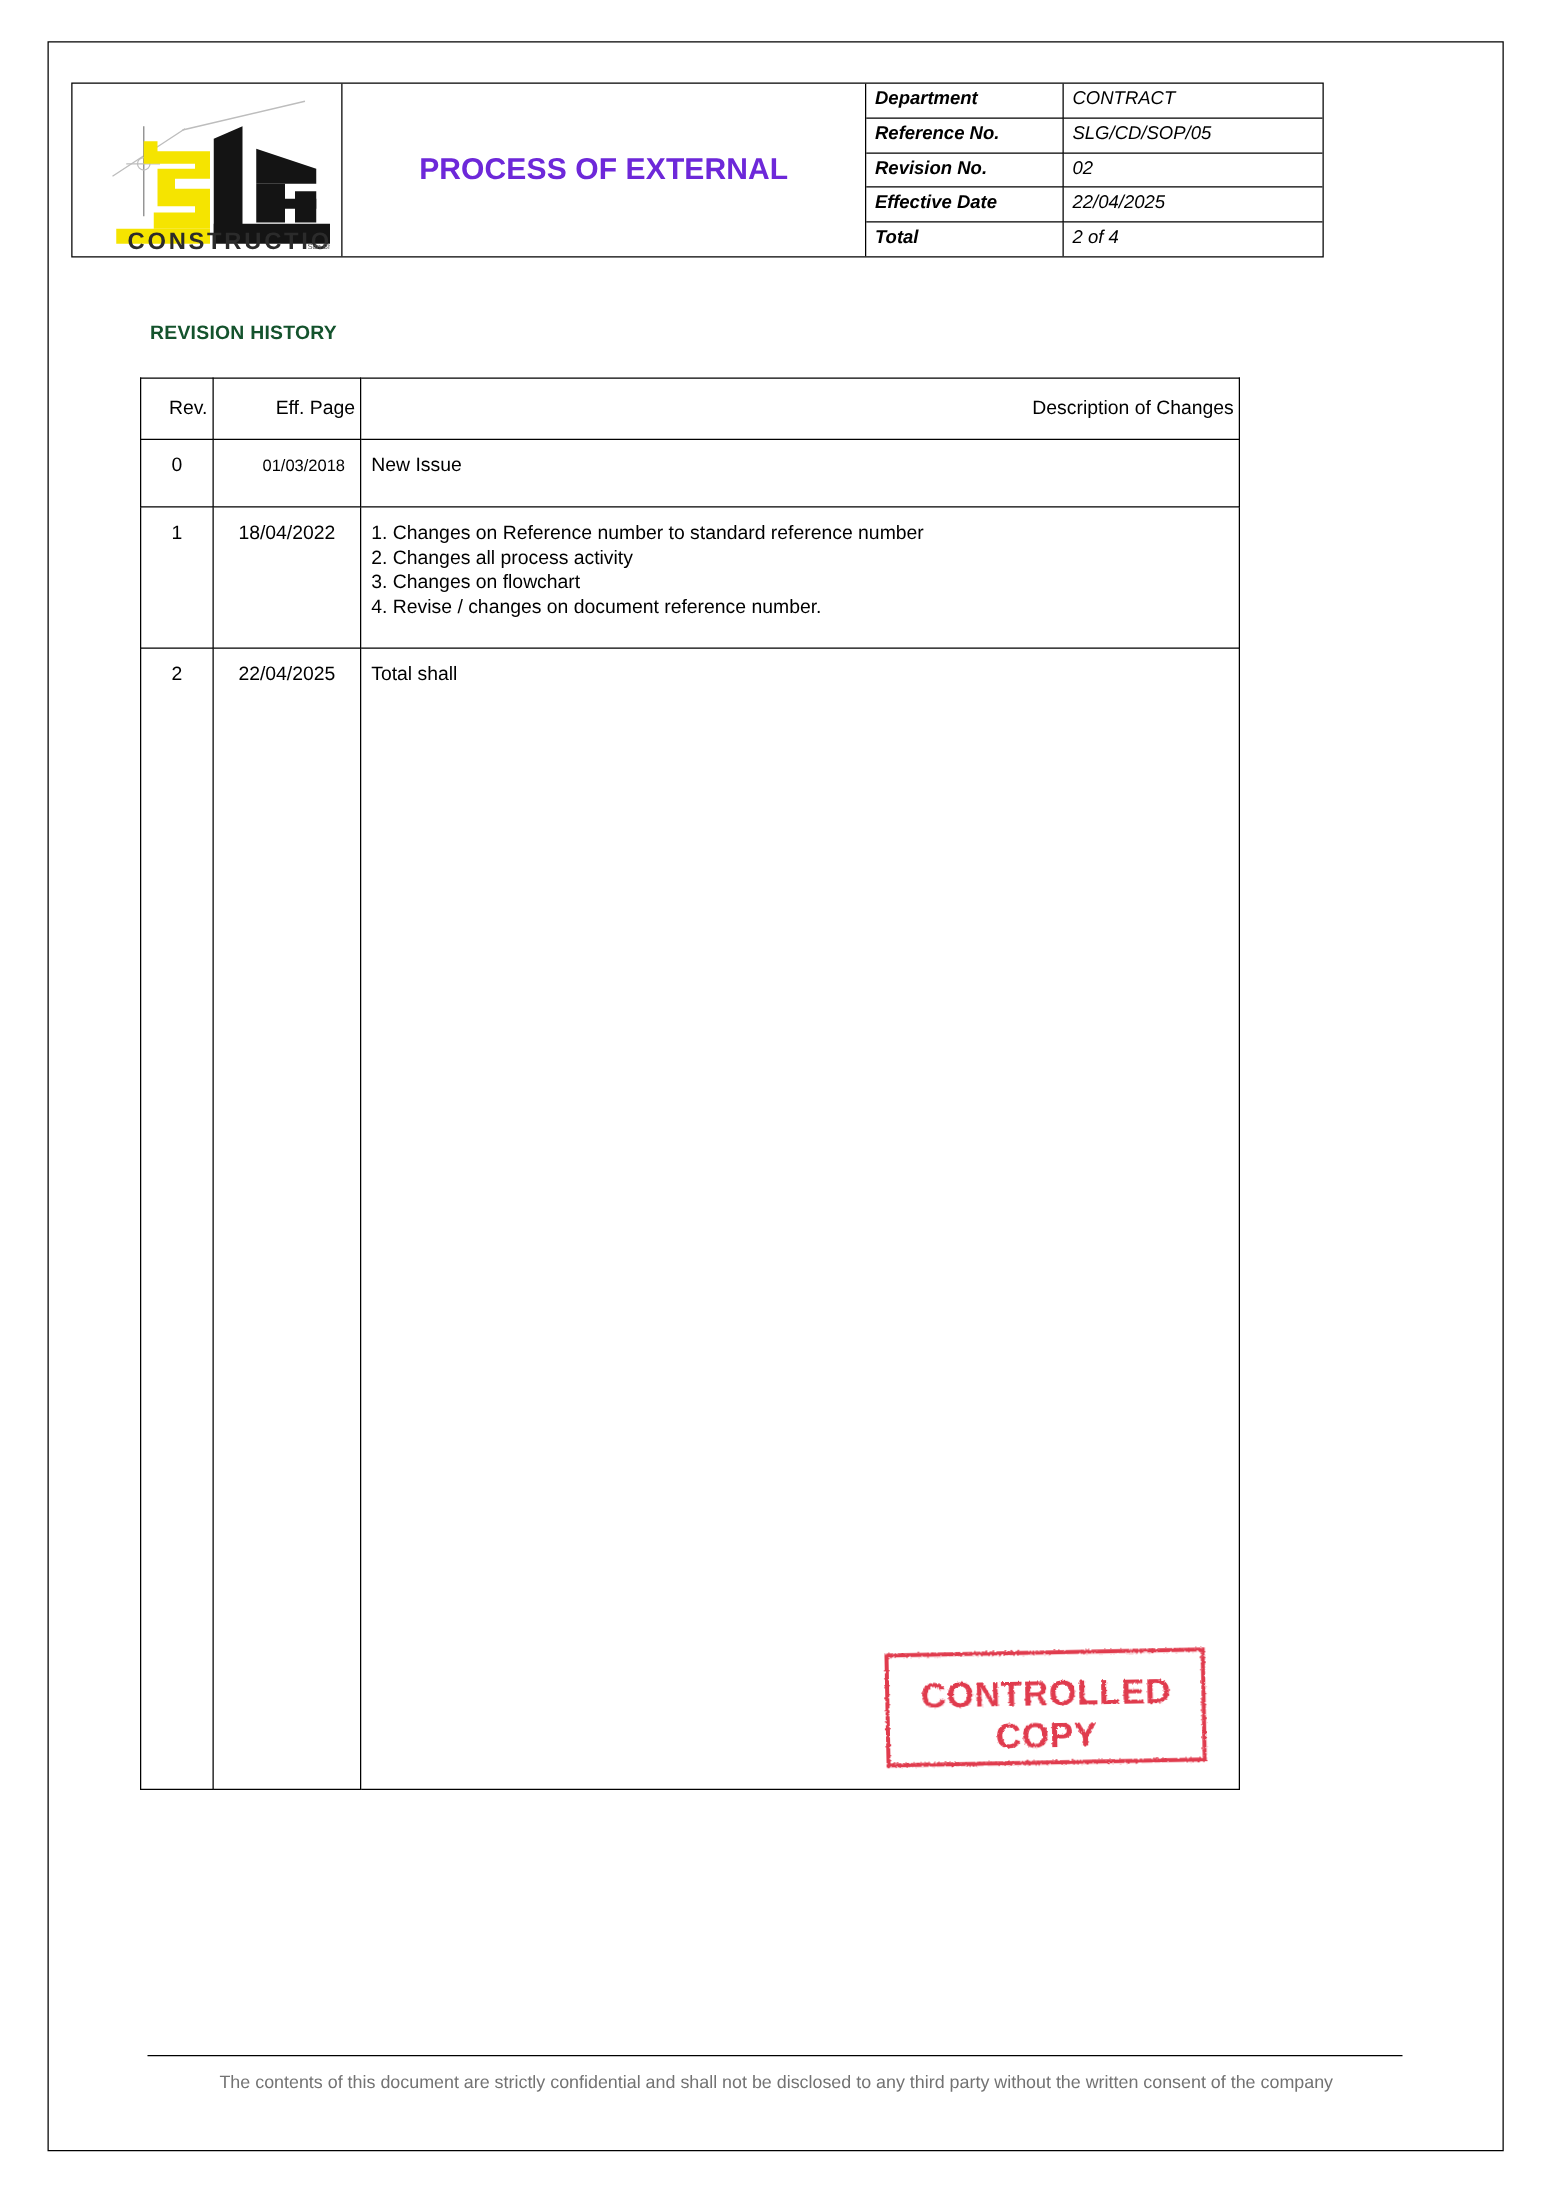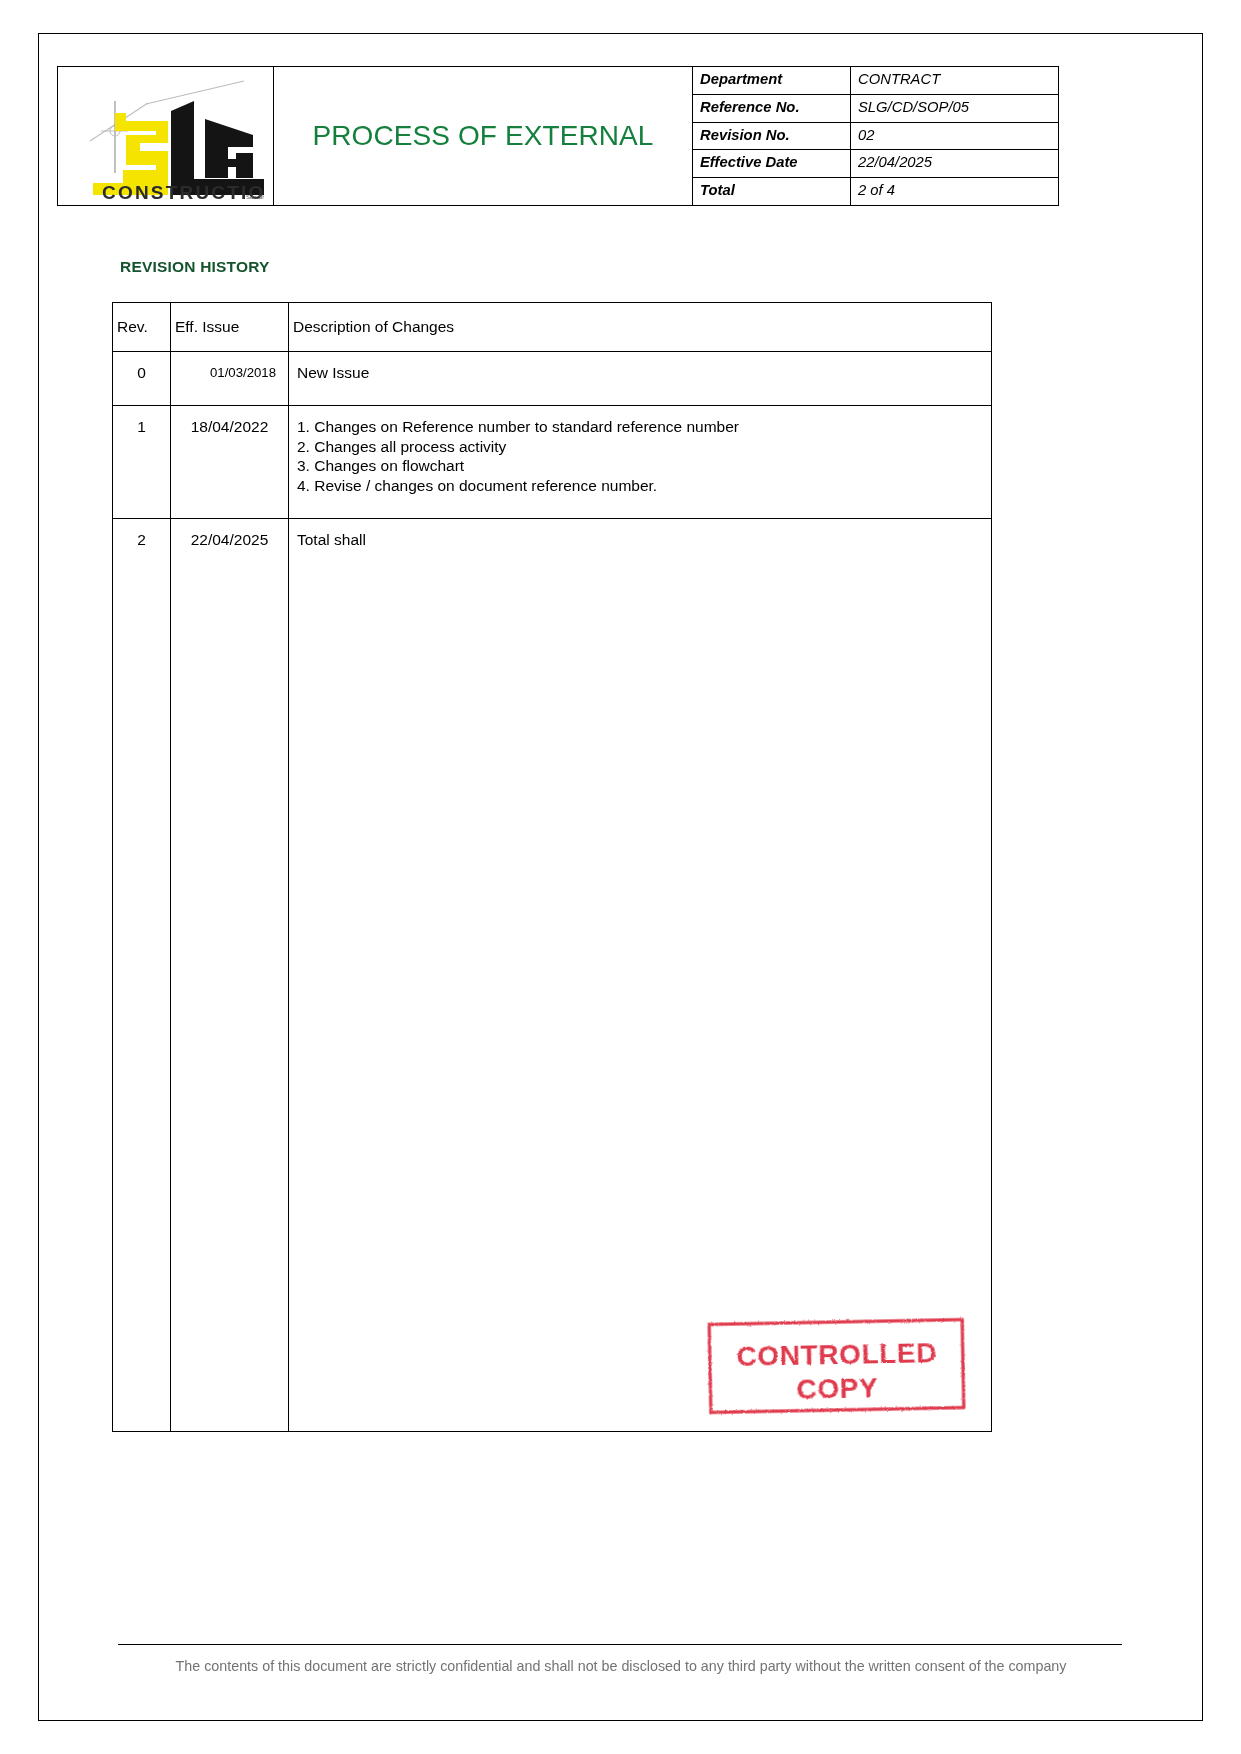--- a/index.html
+++ b/index.html
@@ -56,25 +56,25 @@
   .header-title-cell {
     flex: 1 1 auto;
     border-right: 1.2px solid #000;
     box-sizing: border-box;
     display: flex;
     align-items: center;
     justify-content: center;
     padding: 4px 10px;
   }
   .doc-title {
-    font-size: 28px;
-    font-weight: normal;
+    font-size: 24px;
+    font-weight: bold;
     line-height: 1.22;
     text-align: center;
-    color: #15803d;
+    color: #6d28d9;
     letter-spacing: 0.1px;
   }
   .header-meta-cell {
     width: 365px;
     box-sizing: border-box;
   }
   .meta-table {
     width: 100%;
     border-collapse: collapse;
     table-layout: fixed;
@@ -131,21 +131,21 @@
 
   .rev-table th, .rev-table td {
     border: 1.2px solid #000;
     vertical-align: top;
     color: #000;
   }
   .rev-head th {
     height: 44px;
     font-size: 15.5px;
     font-weight: normal;
-    text-align: left;
+    text-align: right;
     vertical-align: middle;
     padding: 2px 4px;
   }
   .cell-rev {
     text-align: center;
     font-size: 15.5px;
     padding: 12px 2px 4px 2px;
   }
   .cell-date {
     text-align: center;
@@ -267,21 +267,21 @@
   <div class="rev-table-wrap">
     <table class="rev-table">
       <colgroup>
         <col class="c-rev">
           <col class="c-date">
           <col class="c-desc">
       </colgroup>
       <thead>
         <tr class="rev-head">
           <th>Rev.</th>
-          <th>Eff. Issue</th>
+          <th>Eff. Page</th>
           <th>Description of Changes</th>
         </tr>
       </thead>
       <tbody>
         <tr class="row-0">
           <td class="cell-rev">0</td>
           <td class="cell-date small">01/03/2018</td>
           <td class="cell-desc">
             <div>New Issue</div>
           </td>

